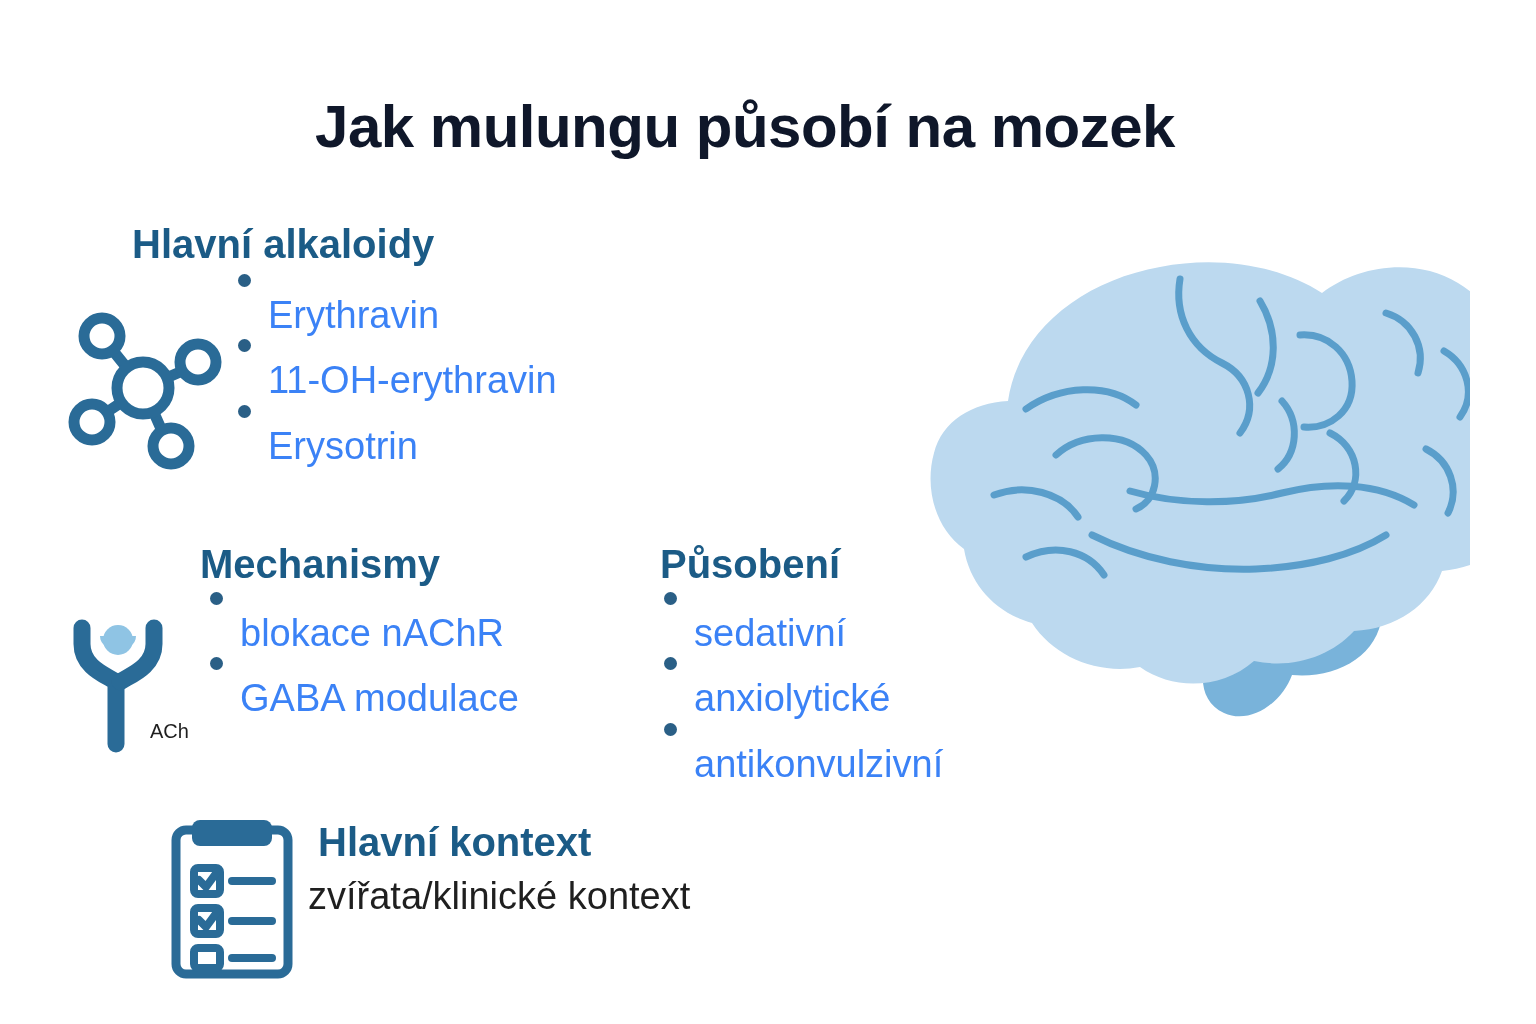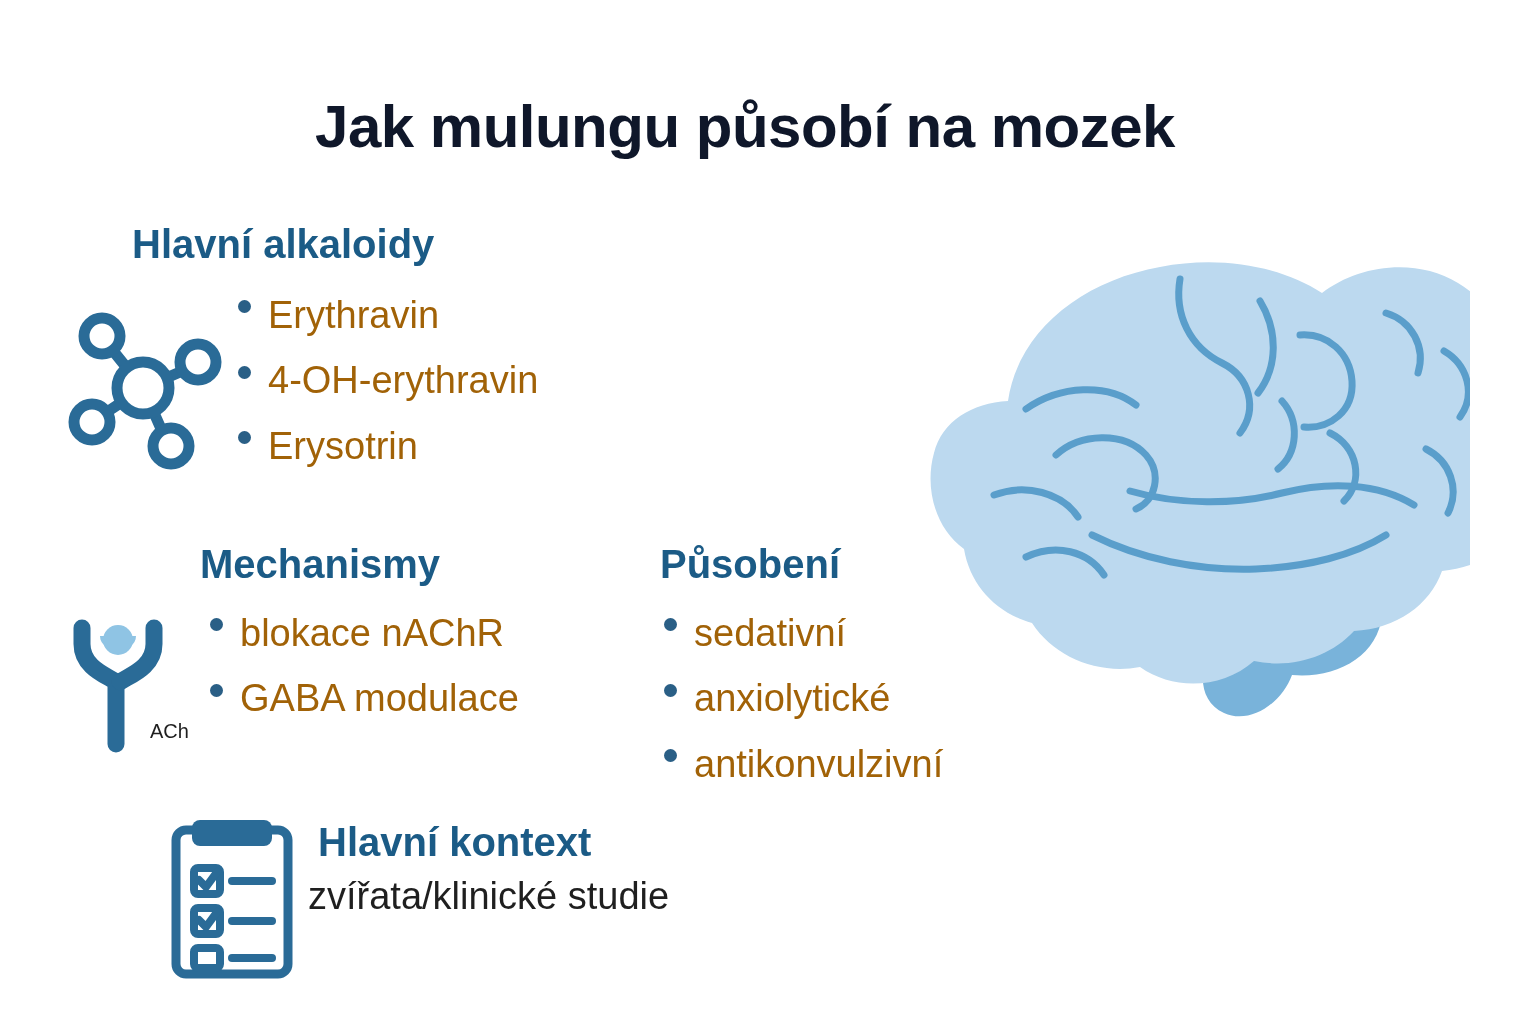--- a/index.html
+++ b/index.html
@@ -36,23 +36,23 @@
     color: #1b5b86;
     white-space: nowrap;
   }
   .bullet-list {
     list-style: none;
     margin: 0;
     padding: 0;
   }
   .bullet-list li {
     display: flex;
-    align-items: center;
+    align-items: flex-start;
     font-size: 38px;
-    color: #a16207;
+    color: #3b82f6;
     white-space: nowrap;
     line-height: 1.72;
   }
   .bullet-dot {
     flex: 0 0 auto;
     width: 13px;
     height: 13px;
     border-radius: 50%;
     background: #2a5f86;
     margin-right: 17px;
@@ -155,21 +155,21 @@
 
   <div id="alkaloids-block">
     <div class="section-heading">Hlavní alkaloidy</div>
     <ul class="bullet-list" id="alkaloids-list">
       <li>
         <span class="bullet-dot"></span>
         <span>Erythravin</span>
       </li>
       <li>
         <span class="bullet-dot"></span>
-        <span>4-OH-erythravin</span>
+        <span>11-OH-erythravin</span>
       </li>
       <li>
         <span class="bullet-dot"></span>
         <span>Erysotrin</span>
       </li>
     </ul>
   </div>
 
   <div id="receptor-icon">
     <svg width="140" height="150" viewBox="0 0 140 150" fill="none">
@@ -225,21 +225,21 @@
         <polyline points="31,112 38,119 49,104"></polyline>
         <line x1="64" y1="113" x2="104" y2="113"></line>
         <rect x="26" y="140" width="26" height="20" rx="4"></rect>
         <line x1="64" y1="150" x2="104" y2="150"></line>
       </g>
     </svg>
   </div>
 
   <div id="science-block">
     <div class="section-heading">Hlavní kontext</div>
-    <div id="science-note">zvířata/klinické studie</div>
+    <div id="science-note">zvířata/klinické kontext</div>
   </div>
 
   <div id="brain-illustration">
     <svg width="640" height="540" viewBox="0 0 640 540" fill="none">
 
       <path d="M300 330 C330 355 380 370 430 372 C470 374 512 370 540 358 L552 410 C548 452 505 474 462 470 C452 498 420 520 394 508 C370 497 368 468 380 446 C352 440 328 420 312 392 Z" fill="#79b3da"></path>
 
       <path d="M178 196 C188 126 252 76 330 62 C392 50 452 62 492 88 C528 60 586 52 628 78 C668 102 686 148 670 192 C700 216 714 258 700 300 C688 338 654 362 612 366 C600 400 566 424 524 426 C500 452 462 464 424 456 C392 484 344 486 310 462 C268 470 224 452 202 418 C166 408 140 380 134 344 C106 324 94 284 104 248 C112 216 142 198 178 196 Z" fill="#bcd9ef"></path>
 
       <g stroke="#5a9ecb" stroke-width="7" stroke-linecap="round" fill="none">

